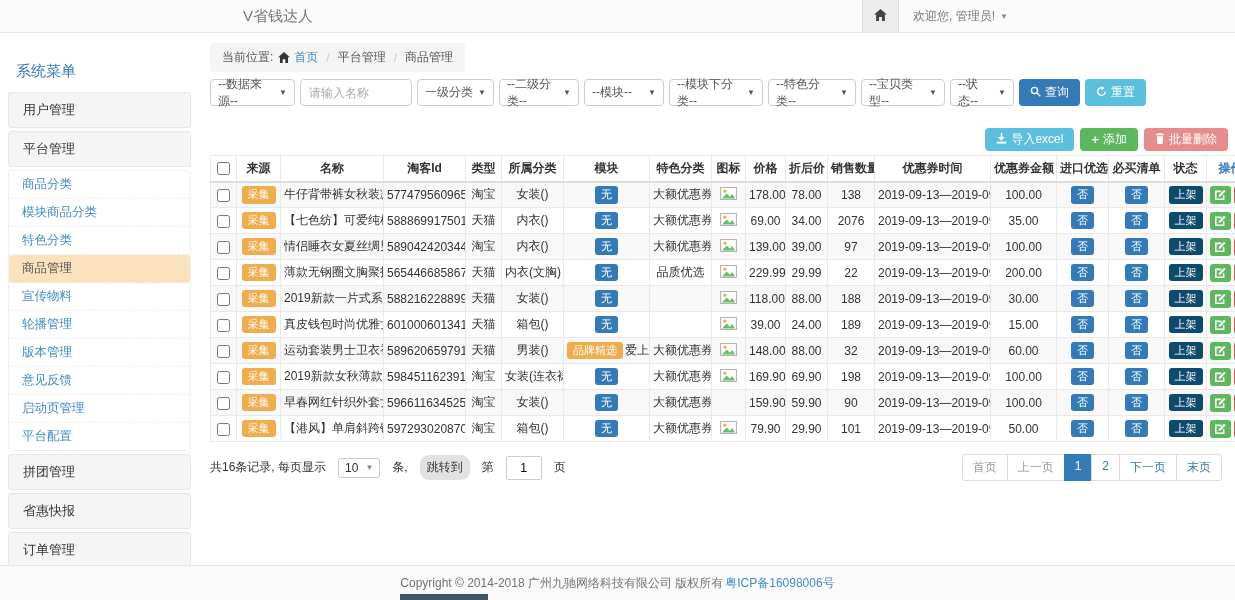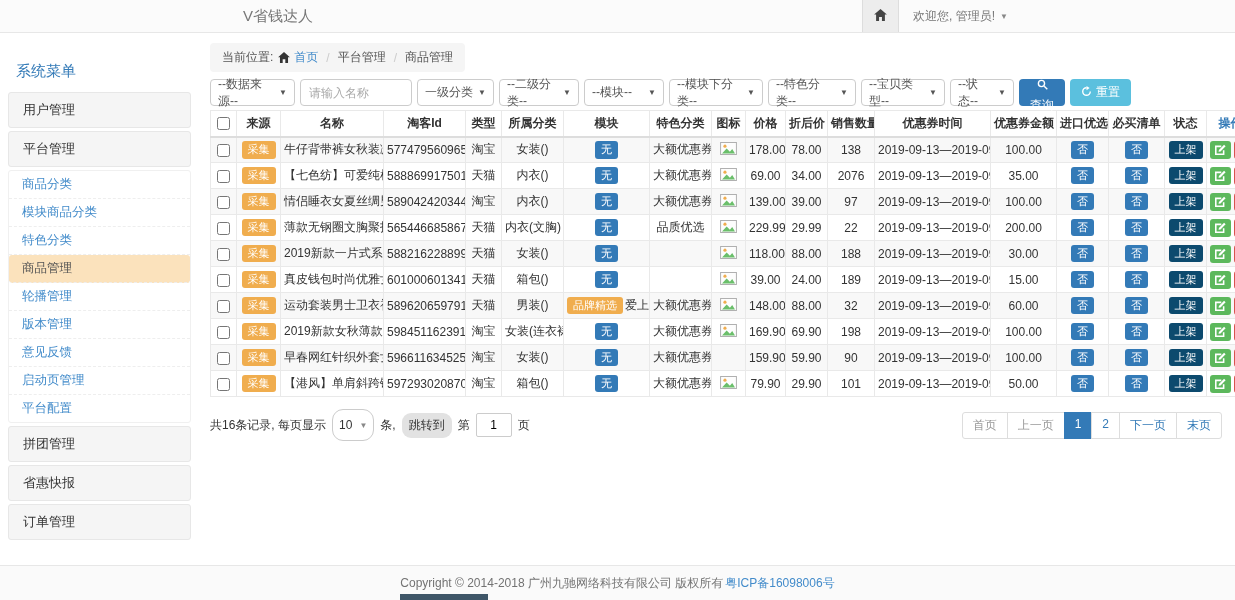--- a/index.html
+++ b/index.html
@@ -29,21 +29,21 @@
   .breadcrumb { display:inline-flex; align-items:center; gap:5px; background:#f5f5f5; border-radius:4px; padding:6px 12px; margin-top:7px; color:#555; }
   .bc-home-icon { color:#333; display:inline-flex; }
   .home-link { color:#428bca; display:inline-flex; gap:4px; align-items:center; cursor:pointer; }
   .sep { color:#ccc; padding:0 3px; }
   .filter-bar { display:flex; gap:5px; margin-top:7px; align-items:center; }
   .fselect { height:27px; border:1px solid #ccc; border-radius:4px; background:#fff; display:flex; align-items:center; justify-content:space-between; padding:0 7px; color:#555; cursor:pointer; flex:none; }
   .fselect .caret { color:#555; margin-left:5px; }
   .finput { height:27px; border:1px solid #ccc; border-radius:4px; padding:0 8px; width:112px; font:inherit; color:#555; flex:none; }
   .finput::placeholder { color:#aaa; }
   .btn { border:none; border-radius:4px; color:#fff; height:27px; padding:0 11px; font:inherit; display:inline-flex; align-items:center; gap:4px; cursor:pointer; flex:none; }
-  .btn-primary { background:#337ab7;flex-direction:column; }
+  .btn-primary { background:#337ab7; }
   .btn-info { background:#5bc0de; }
   .btn-success { background:#5cb85c; }
   .btn-danger-soft { background:#e78c8c; }
   .action-bar { display:flex; justify-content:flex-end; gap:6px; margin-top:22px; }
   .action-bar .btn { height:23px; font-size:12px; }
   .plus { font-weight:bold; font-size:13px; }
   
   table.grid { width:100%; border-collapse:collapse; table-layout:fixed; margin-top:4px; }
   .grid th, .grid td { border:1px solid #e9e9e9; text-align:center; padding:0 3px; height:26px; overflow:hidden; white-space:nowrap; }
   .grid thead th { background:#fff; font-weight:bold; border-bottom:2px solid #ddd; color:#333; }
@@ -53,22 +53,22 @@
   .bg-orange { background:#f0ad4e; }
   .bg-blue { background:#337ab7; }
   .bg-green { background:#0c4a6e; }
   .module-text { color:#333; margin-left:2px; }
   .op-btn { border:none; border-radius:3px; width:21px; height:18px; color:#fff; display:inline-flex; align-items:center; justify-content:center; cursor:pointer; padding:0; vertical-align:middle; }
   .op-edit { background:#5cb85c; margin-right:3px; }
   .op-del { background:#d9534f; }
   .grid input[type=checkbox] { margin:0; vertical-align:middle; }
   
   .pager-row { display:flex; justify-content:space-between; align-items:center; margin-top:12px; }
-  .pager-left { display:flex; align-items:center; gap:6px; color:#333;justify-content:flex-end; }
-  .pp-select { height:32px; border:1px solid #ccc; border-radius:11px; background:#fff; display:inline-flex; align-items:center; padding:0 6px; gap:7px; cursor:pointer; color:#333; }
+  .pager-left { display:flex; align-items:center; gap:12px; color:#333;justify-content:flex-end; }
+  .pp-select { height:20px; border:1px solid #ccc; border-radius:3px; background:#fff; display:inline-flex; align-items:center; padding:0 6px; gap:7px; cursor:pointer; color:#333; }
   .jump-chip { background:#e2e2e2; border-radius:9px; padding:4px 7px; color:#333; cursor:pointer; }
   .jump-input { width:36px; height:24px; border:1px solid #ccc; border-radius:2px; text-align:center; font:inherit; }
   .pager-right { display:flex; margin-right:6px; }
   .page-box { border:1px solid #ddd; background:#fff; color:#337ab7; padding:4px 10px; margin-left:-1px; cursor:pointer; }
   .page-box:first-child { border-radius:3px 0 0 3px; margin-left:0; }
   .page-box:last-child { border-radius:0 3px 3px 0; }
   .page-box.muted { color:#999; }
   .page-box.active { background:#337ab7; border-color:#337ab7; color:#fff; }
   
   .footer { position:absolute; left:0; top:565px; width:100%; height:35px; background:#fafafa; border-top:1px solid #e7e7e7; display:flex; align-items:center; justify-content:center; gap:2px; color:#737373; z-index:5; }
@@ -97,20 +97,21 @@
 
 <div class="sidebar">
   <div class="sidebar-title">系统菜单</div>
   <div class="side-group">用户管理</div>
   <div class="side-group">平台管理</div>
   <div class="side-sub">
     <div class="side-sub-item">商品分类</div>
     <div class="side-sub-item">模块商品分类</div>
     <div class="side-sub-item">特色分类</div>
     <div class="side-sub-item active">商品管理</div>
+    <div class="side-sub-item">宣传物料</div>
     <div class="side-sub-item">轮播管理</div>
     <div class="side-sub-item">版本管理</div>
     <div class="side-sub-item">意见反馈</div>
     <div class="side-sub-item">启动页管理</div>
     <div class="side-sub-item">平台配置</div>
   </div>
   <div class="side-group">拼团管理</div>
   <div class="side-group">省惠快报</div>
   <div class="side-group">订单管理</div>
 
@@ -179,20 +180,40 @@
     </button>
     <button class="btn btn-info">
       <span><svg width="11" height="11" viewBox="0 0 16 16">
             <path d="M13.5 8 A5.5 5.5 0 1 1 8 2.5" fill="none" stroke="currentColor" stroke-width="2"></path>
             <path d="M8 0 L8 6 L12.5 3 Z" fill="currentColor"></path>
           </svg></span>
       <span>重置</span>
     </button>
   </div>
 
+  <div class="action-bar">
+    <button class="btn btn-info">
+      <span><svg width="11" height="11" viewBox="0 0 14 14" fill="currentColor">
+            <path d="M6 0 h2 v5 h3 L7 10 2 5 h4 Z"></path>
+            <rect x="1" y="11" width="12" height="2.5"></rect>
+          </svg></span>
+      <span>导入excel</span>
+    </button>
+    <button class="btn btn-success">
+      <span class="plus">+</span>
+      <span>添加</span>
+    </button>
+    <button class="btn btn-danger-soft">
+      <span><svg width="10" height="11" viewBox="0 0 12 14" fill="currentColor">
+            <path d="M4.5 0 h3 l.5 1 H11 v2 H1 V1 h3 Z"></path>
+            <path d="M2 4 h8 l-.8 10 H2.8 Z"></path>
+          </svg></span>
+      <span>批量删除</span>
+    </button>
+  </div>
 
   <table class="grid">
     <colgroup>
       <col style="width:26px">
         <col style="width:44px">
         <col style="width:103px">
         <col style="width:82px">
         <col style="width:36px">
         <col style="width:62px">
         <col style="width:86px">

